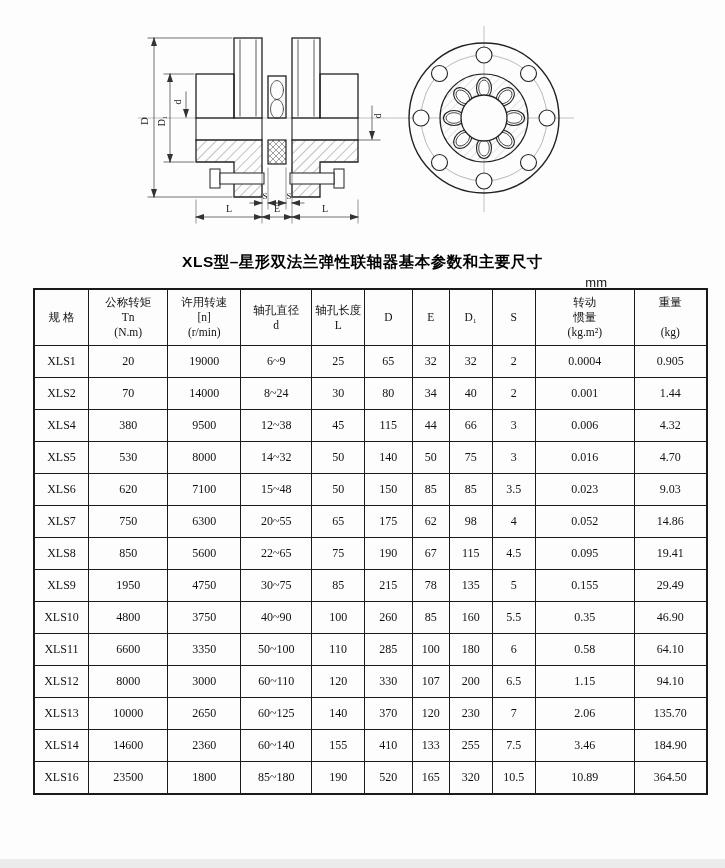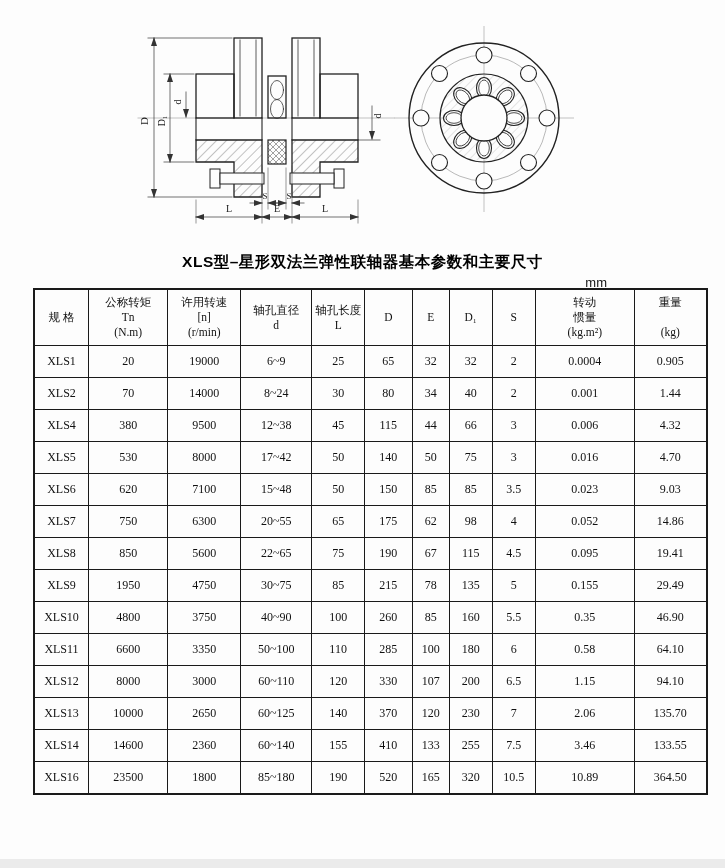--- a/index.html
+++ b/index.html
@@ -276,21 +276,21 @@
         <td>44</td>
         <td>66</td>
         <td>3</td>
         <td>0.006</td>
         <td>4.32</td>
       </tr>
       <tr>
         <td>XLS5</td>
         <td>530</td>
         <td>8000</td>
-        <td>17~42</td>
+        <td>14~32</td>
         <td>50</td>
         <td>140</td>
         <td>50</td>
         <td>75</td>
         <td>3</td>
         <td>0.016</td>
         <td>4.70</td>
       </tr>
       <tr>
         <td>XLS6</td>
@@ -400,21 +400,21 @@
         <td>XLS14</td>
         <td>14600</td>
         <td>2360</td>
         <td>60~140</td>
         <td>155</td>
         <td>410</td>
         <td>133</td>
         <td>255</td>
         <td>7.5</td>
         <td>3.46</td>
-        <td>133.55</td>
+        <td>184.90</td>
       </tr>
       <tr>
         <td>XLS16</td>
         <td>23500</td>
         <td>1800</td>
         <td>85~180</td>
         <td>190</td>
         <td>520</td>
         <td>165</td>
         <td>320</td>

